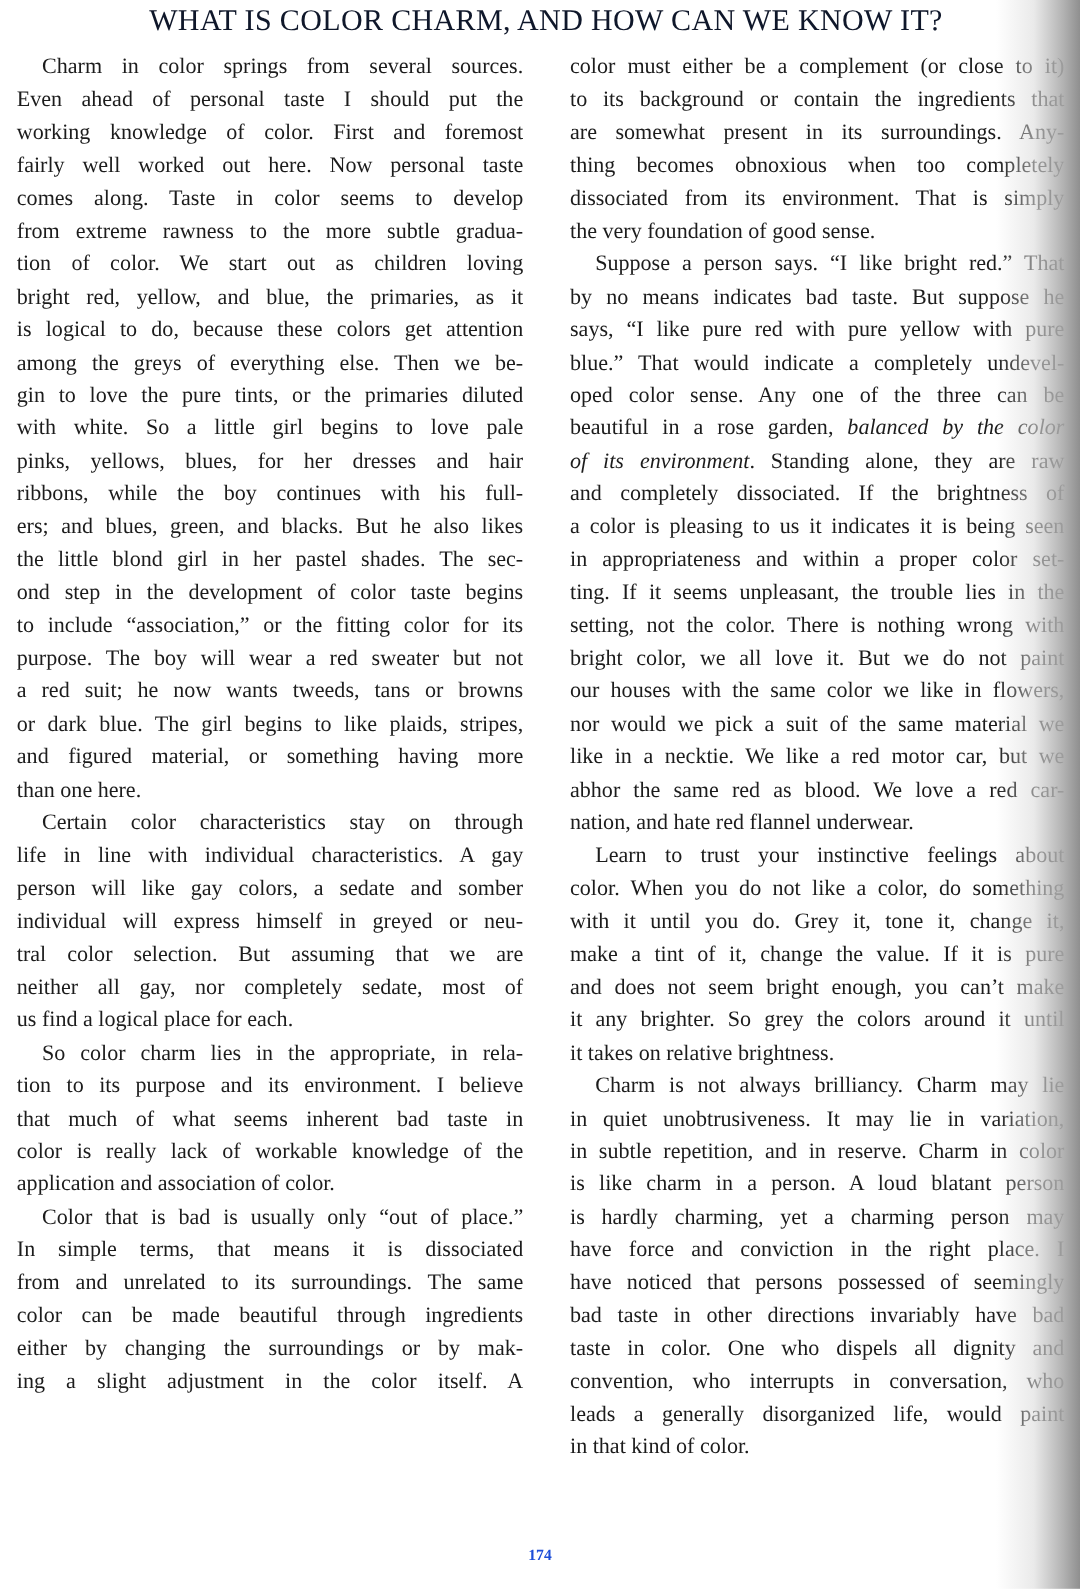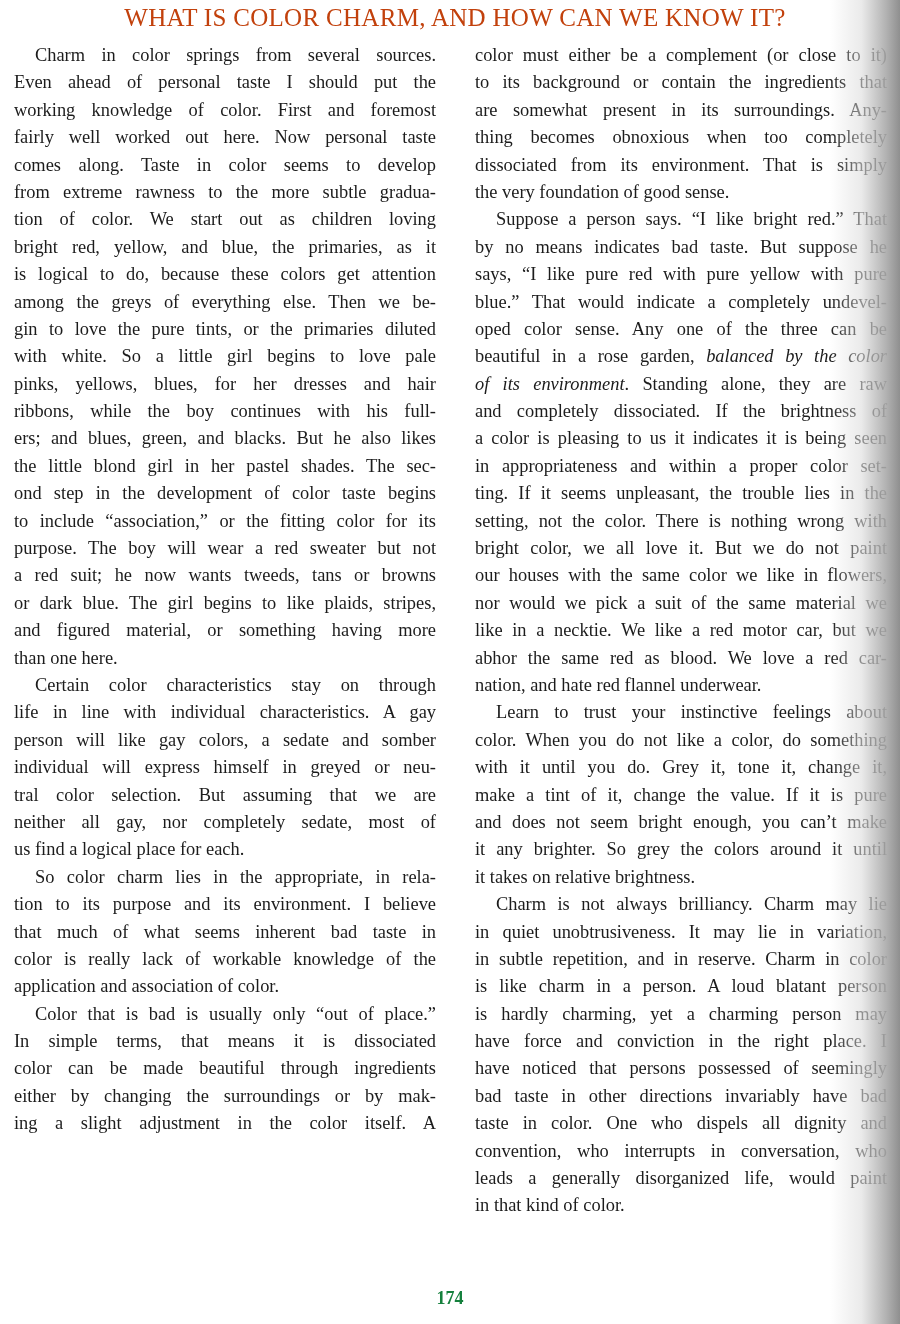--- a/index.html
+++ b/index.html
@@ -9,35 +9,35 @@
     font-family: "Liberation Serif", "DejaVu Serif", serif;
     color: #1c1c1c;
   }
   .gutter-shadow {
     position: absolute; top: 0; right: 0; width: 70px; height: 1324px;
     background: linear-gradient(to right, rgba(255,255,255,0) 0%, rgba(220,220,220,0.6) 45%, rgba(170,170,170,0.9) 80%, #8f8f8f 100%);
     pointer-events: none;
   }
   .title {
     position: absolute; top: 4px; left: 0; width: 900px; text-align: center;
-    font-size: 25px; letter-spacing: 0.3px; color: #c2410c; padding-left: 10px; box-sizing: border-box;
+    font-size: 25px; letter-spacing: 0.3px; color: #0f172a; padding-left: 10px; box-sizing: border-box;
   }
   .col { position: absolute; top: 42px; }
   .col.left { left: 14px; width: 422px; }
   .col.right { left: 475px; width: 412px; }
   .line {
     height: 27.4px; line-height: 27.4px; font-size: 18.4px;
     text-align: justify; text-align-last: justify; white-space: nowrap;
   }
   .line.last { text-align-last: left; }
   .line.indent { padding-left: 21px; }
   .line span { white-space: normal; }
   .page-number {
     position: absolute; top: 1288px; left: 0; width: 900px; text-align: center;
-    font-size: 18px; font-weight: bold; color: #15803d;
+    font-size: 13px; font-weight: bold; color: #1d4ed8;
   }
   em { font-style: italic; }
 </style>
 </head>
 <body>
 
 <div class="title">WHAT IS COLOR CHARM, AND HOW CAN WE KNOW IT?</div>
 
 <div class="col left" id="col-left">
     <div class="line indent"><span>Charm in color springs from several sources.</span></div>
@@ -70,20 +70,21 @@
     <div class="line"><span>tral color selection. But assuming that we are</span></div>
     <div class="line"><span>neither all gay, nor completely sedate, most of</span></div>
     <div class="line last"><span>us find a logical place for each.</span></div>
     <div class="line indent"><span>So color charm lies in the appropriate, in rela-</span></div>
     <div class="line"><span>tion to its purpose and its environment. I believe</span></div>
     <div class="line"><span>that much of what seems inherent bad taste in</span></div>
     <div class="line"><span>color is really lack of workable knowledge of the</span></div>
     <div class="line last"><span>application and association of color.</span></div>
     <div class="line indent"><span>Color that is bad is usually only “out of place.”</span></div>
     <div class="line"><span>In simple terms, that means it is dissociated</span></div>
+    <div class="line"><span>from and unrelated to its surroundings. The same</span></div>
     <div class="line"><span>color can be made beautiful through ingredients</span></div>
     <div class="line"><span>either by changing the surroundings or by mak-</span></div>
     <div class="line"><span>ing a slight adjustment in the color itself. A</span></div>
   </div>
 <div class="col right" id="col-right">
     <div class="line"><span>color must either be a complement (or close to it)</span></div>
     <div class="line"><span>to its background or contain the ingredients that</span></div>
     <div class="line"><span>are somewhat present in its surroundings. Any-</span></div>
     <div class="line"><span>thing becomes obnoxious when too completely</span></div>
     <div class="line"><span>dissociated from its environment. That is simply</span></div>

